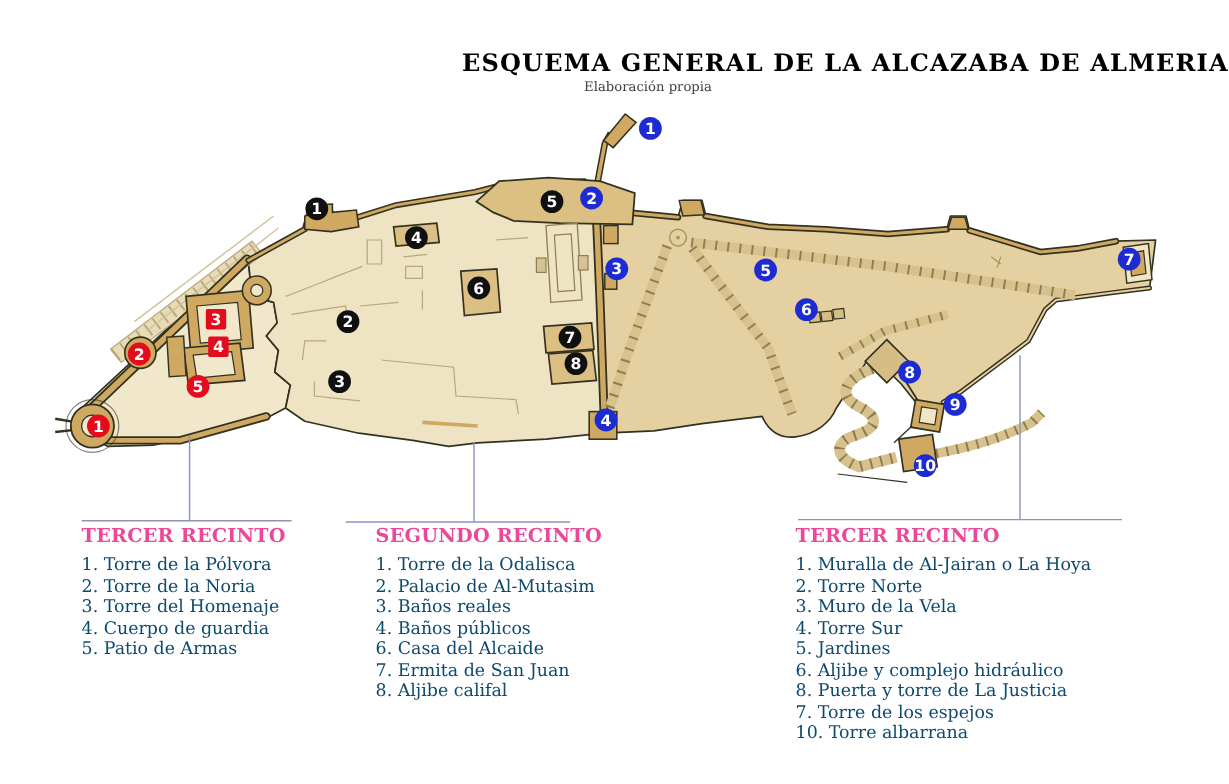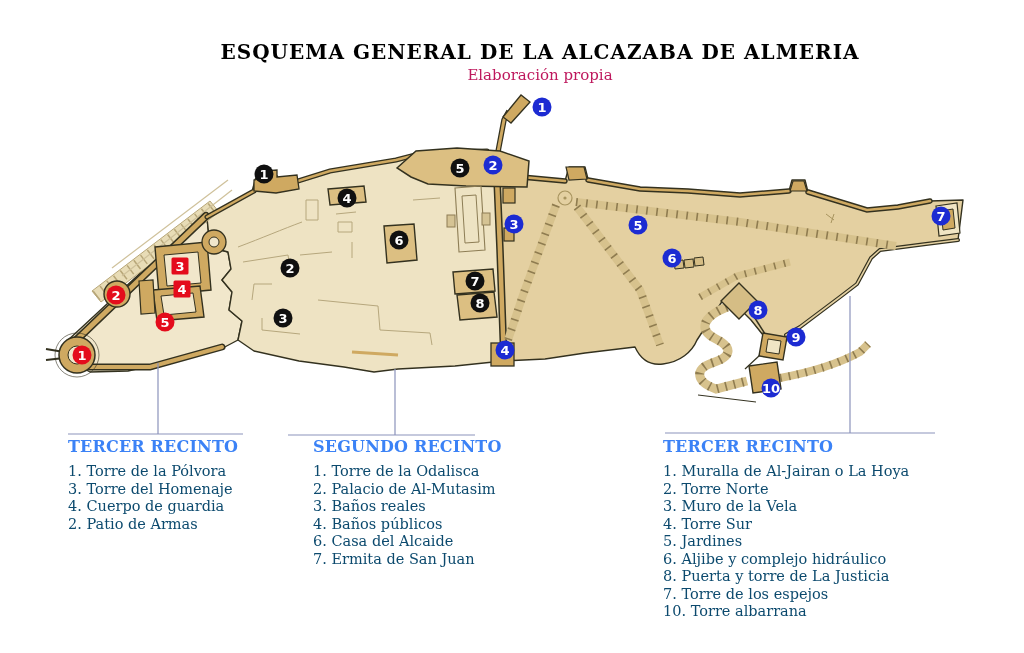--- a/index.html
+++ b/index.html
@@ -1,23 +1,23 @@
 <!DOCTYPE html>
 <html><head>
 <meta charset="utf-8">
 <style>
   html,body{margin:0;padding:0;background:#fff;}
   .stage{position:relative;width:1024px;height:653px;background:#ffffff;overflow:hidden;
          font-family:"DejaVu Serif","Liberation Serif",serif;color:#111;}
   .header{position:absolute;left:56px;top:40px;width:968px;text-align:center;}
-  .title{font-size:20px;font-weight:bold;letter-spacing:1px;color:#000;}
-  .subtitle{font-size:15px;margin-top:2px;color:#be185d;}
+  .title{font-size:20px;font-weight:bold;letter-spacing:1px;color:#000;text-align:right;}
+  .subtitle{font-size:11px;margin-top:2px;color:#404040;}
   .map-svg{position:absolute;left:0;top:0;}
   .legend{position:absolute;width:260px;}
-  .legend-title{font-size:16px;font-weight:bold;letter-spacing:.2px;margin:0 0 7px 0;color:#3b82f6;}
+  .legend-title{font-size:16px;font-weight:bold;letter-spacing:.2px;margin:0 0 7px 0;color:#ec4899;}
   .legend-item{font-size:14.5px;line-height:17.5px;white-space:nowrap;color:#0c4a6e;}
   #legend-tercer{left:68px;top:437px;}
   #legend-segundo{left:288px;top:437px;margin-left:25px;}
   #legend-primer{left:663px;top:437px;width:300px;}
   .marker-num{fill:#fff;font:bold 13px "DejaVu Sans","Liberation Sans",sans-serif;text-anchor:middle;}
 </style>
 </head>
 <body>
 
 <div class="stage">
@@ -259,34 +259,36 @@
             <text x="771" y="392.6" class="marker-num" font-size="11">10</text>
           </g>
         </g>
       </g>
   </svg>
 
   <div class="legend" id="legend-tercer">
     <div class="legend-title">TERCER RECINTO</div>
     <div>
         <div class="legend-item">1. Torre de la Pólvora</div>
+        <div class="legend-item">2. Torre de la Noria</div>
         <div class="legend-item">3. Torre del Homenaje</div>
         <div class="legend-item">4. Cuerpo de guardia</div>
-        <div class="legend-item">2. Patio de Armas</div>
+        <div class="legend-item">5. Patio de Armas</div>
       </div>
   </div>
   <div class="legend" id="legend-segundo">
     <div class="legend-title">SEGUNDO RECINTO</div>
     <div>
         <div class="legend-item">1. Torre de la Odalisca</div>
         <div class="legend-item">2. Palacio de Al-Mutasim</div>
         <div class="legend-item">3. Baños reales</div>
         <div class="legend-item">4. Baños públicos</div>
         <div class="legend-item">6. Casa del Alcaide</div>
         <div class="legend-item">7. Ermita de San Juan</div>
+        <div class="legend-item">8. Aljibe califal</div>
       </div>
   </div>
   <div class="legend" id="legend-primer">
     <div class="legend-title">TERCER RECINTO</div>
     <div>
         <div class="legend-item">1. Muralla de Al-Jairan o La Hoya</div>
         <div class="legend-item">2. Torre Norte</div>
         <div class="legend-item">3. Muro de la Vela</div>
         <div class="legend-item">4. Torre Sur</div>
         <div class="legend-item">5. Jardines</div>

